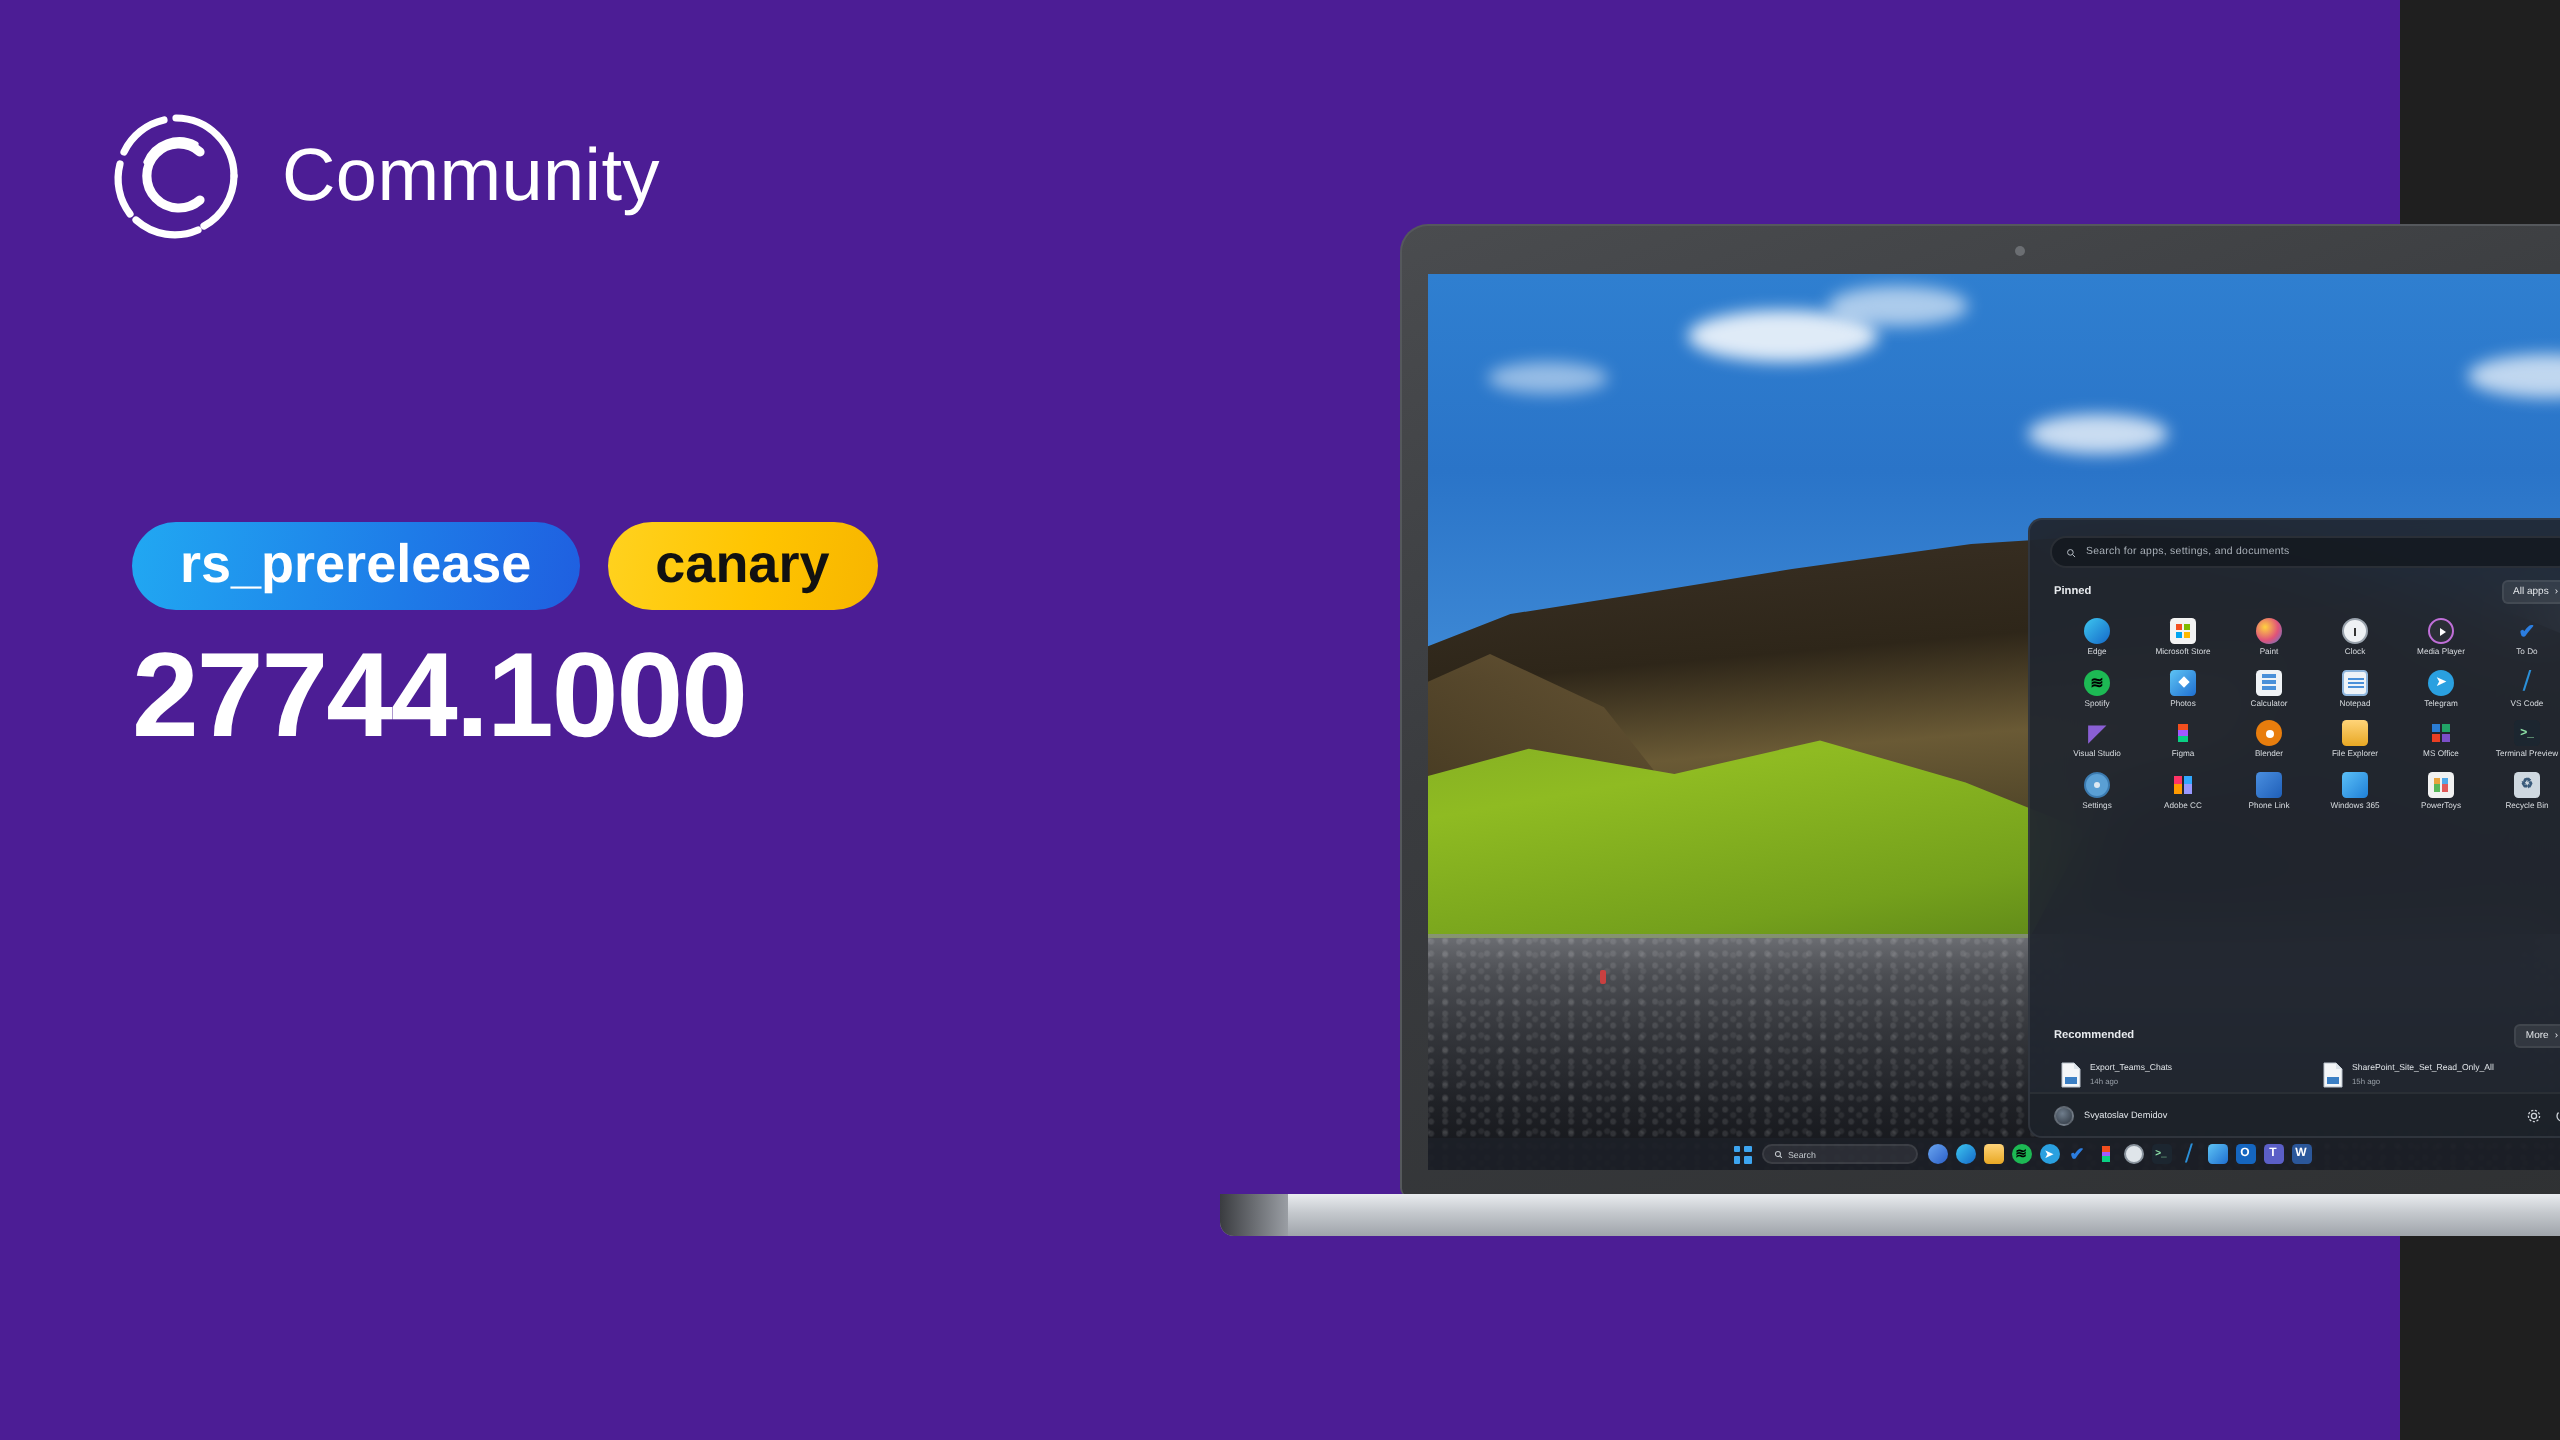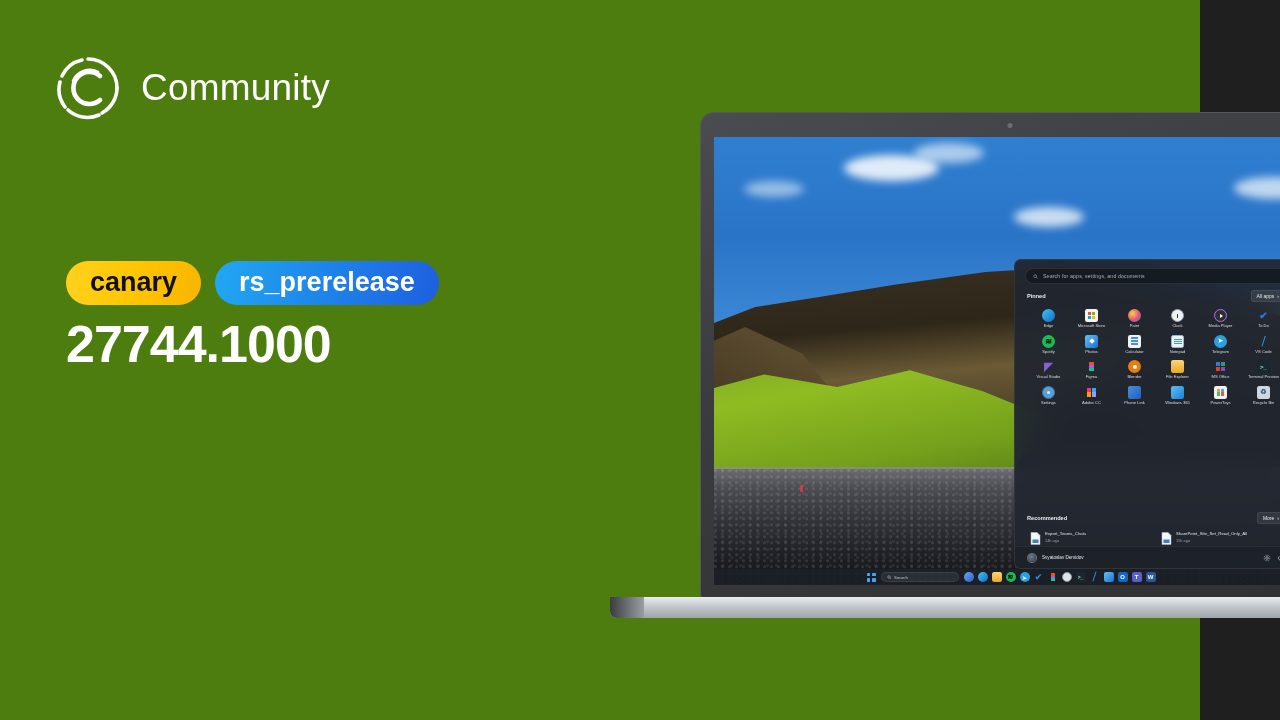--- a/index.html
+++ b/index.html
@@ -2,38 +2,38 @@
 <html><head>
 <meta charset="utf-8">
 <style>
   * { box-sizing: border-box; margin: 0; padding: 0; }
   html, body {
     width: 1280px; height: 720px;
     background: #1f1f1f;
     font-family: "Liberation Sans", sans-serif;
     overflow: hidden;
   }
-  .stage { position: relative; width: 1200px; height: 720px; background: #4d7c0f; }
+  .stage { position: relative; width: 1200px; height: 720px; background: #4c1d95; }
 
   
   .brand { position: absolute; left: 55px; top: 55px; display: flex; align-items: center; gap: 20px; }
   .brand-mark { width: 66px; height: 66px; position: relative; }
   .brand-name { color: #fff; font-size: 37px; font-weight: 400; letter-spacing: .2px; }
 
   .badges { position: absolute; left: 66px; top: 261px; display: flex; gap: 14px; align-items: center; }
   .badge {
     border-radius: 999px; padding: 7px 24px 9px;
     font-size: 27px; font-weight: 700; line-height: 1.05; white-space: nowrap;
   }
   .badge-canary { background: linear-gradient(100deg,#ffd21f 0%,#ffc400 55%,#f7b500 100%); color: #111; }
   .badge-branch { background: linear-gradient(100deg,#21a8f2 0%,#1e7ce8 60%,#1f5fe0 100%); color: #fff; }
 
   .build-no {
     position: absolute; left: 66px; top: 318px;
-    color: #fff; font-size: 52px; font-weight: 700; letter-spacing: -1px; line-height: 1;
+    color: #fff; font-size: 60px; font-weight: 700; letter-spacing: -1px; line-height: 1;
   }
   .build-date {
     position: absolute; left: 66px; top: 424px;
     color: #f2f2f2; font-size: 28px; font-weight: 400;
   }
 
   
   .laptop { position: absolute; left: 700px; top: 112px; width: 640px; height: 510px; }
   .lid {
     position: absolute; left: 0; top: 0; width: 620px; height: 486px;
@@ -186,22 +186,22 @@
           <path d="M7 21 A29 29 0 0 1 27 5" stroke-width="3.6"></path>
           <path d="M43 17 A18 18 0 0 0 18 26" stroke-width="2.6"></path>
           <path d="M45 45 A16 16 0 1 1 45 21" stroke-width="4.6"></path>
         </g>
       </svg>
     </div>
     <div class="brand-name">Community</div>
   </div>
 
   <div class="badges">
+    <div class="badge badge-branch">rs_prerelease</div>
     <div class="badge badge-canary">canary</div>
-    <div class="badge badge-branch">rs_prerelease</div>
   </div>
 
   <div class="build-no">27744.1000</div>
 
   <div class="laptop">
     <div class="lid">
       <div class="camera"></div>
 
       <div class="screen">
 

